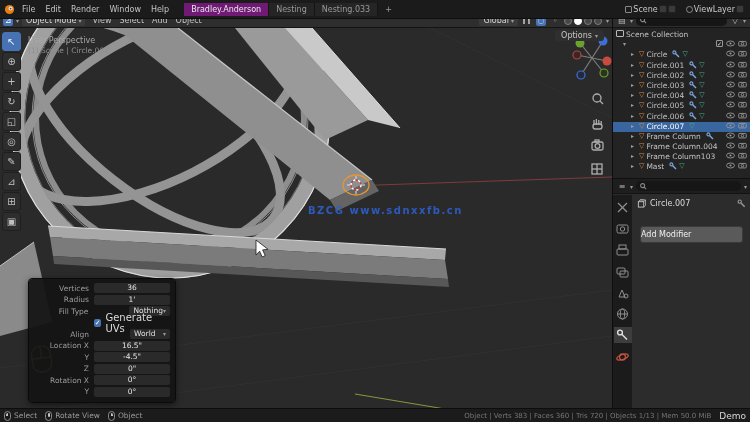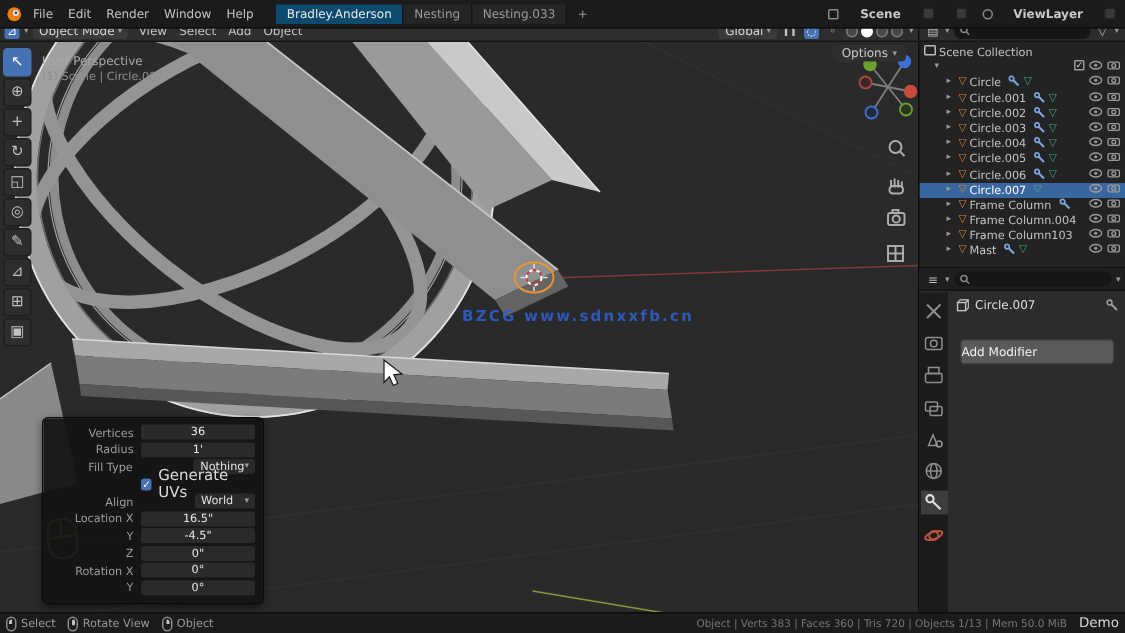--- a/index.html
+++ b/index.html
@@ -8,24 +8,24 @@
   #stage { position:relative; width:750px; height:422px; background:#1c1c1c; }
 
   
   #topbar { position:absolute; left:0; top:0; width:750px; height:19px;
     background:#1b1b1b; display:flex; align-items:center; gap:2px;
     border-bottom:1px solid #0e0e0e; z-index:30; }
   .menu-item { color:#c3c3c3; font-size:8px; padding:0 5px; cursor:default; }
   #workspaces { display:flex; align-items:center; margin-left:8px; height:14px; }
   .ws-tab { color:#9a9a9a; font-size:8px; padding:1px 7px; height:13px;
     display:flex; align-items:center; border-right:1px solid #141414; background:#252525; }
-  .ws-tab.active { background:#0c4a6e; color:#e8e8e8; }
+  .ws-tab.active { background:#701a75; color:#e8e8e8; }
   .ws-tab.plus { background:transparent; border:none; color:#9a9a9a; }
   #topbar-right { margin-left:auto; display:flex; align-items:center; gap:10px; padding-right:6px; }
-  .tb-widget { display:flex; align-items:center; gap:14px; color:#c8c8c8; font-size:8px;font-weight:bold; }
+  .tb-widget { display:flex; align-items:center; gap:1px; color:#c8c8c8; font-size:8px; }
   .tb-chip { width:7px; height:7px; border:1px solid #8a8a8a; border-radius:1px; }
   .tb-btn { width:8px; height:8px; background:#3a3a3a; border-radius:2px; border:1px solid #222; }
 
   
   #vheader { position:absolute; left:0; top:14px; width:612px; height:14px;
     background:#2e2e2f; display:flex; align-items:center; gap:3px;
     border-bottom:1px solid #141414; z-index:25; padding:0 3px; }
   .vh-menu { color:#c3c3c3; font-size:8px; padding:0 4px; }
   .vh-drop { display:flex; align-items:center; gap:2px; background:#3a3a3b; border-radius:2px;
     padding:0 4px; height:11px; color:#d5d5d5; font-size:8px; }

